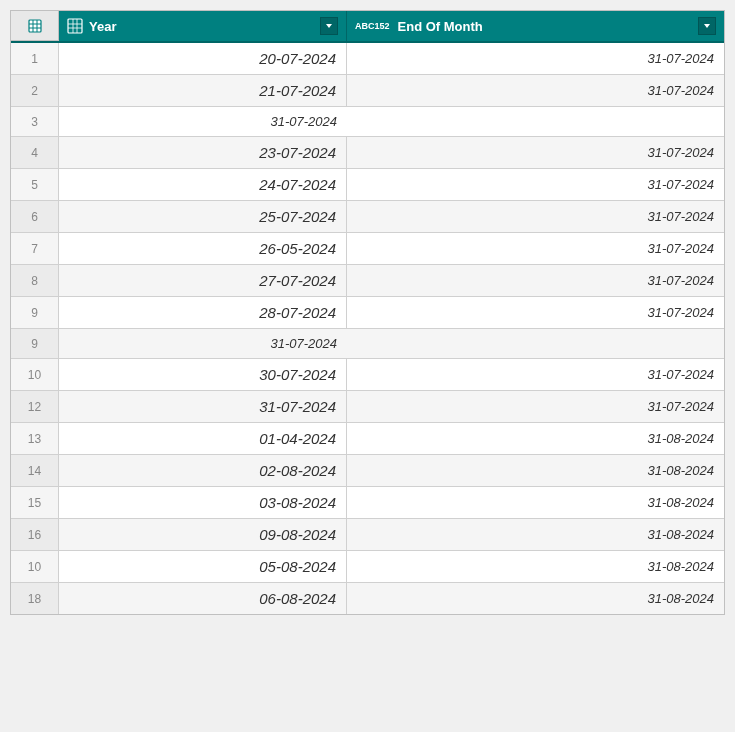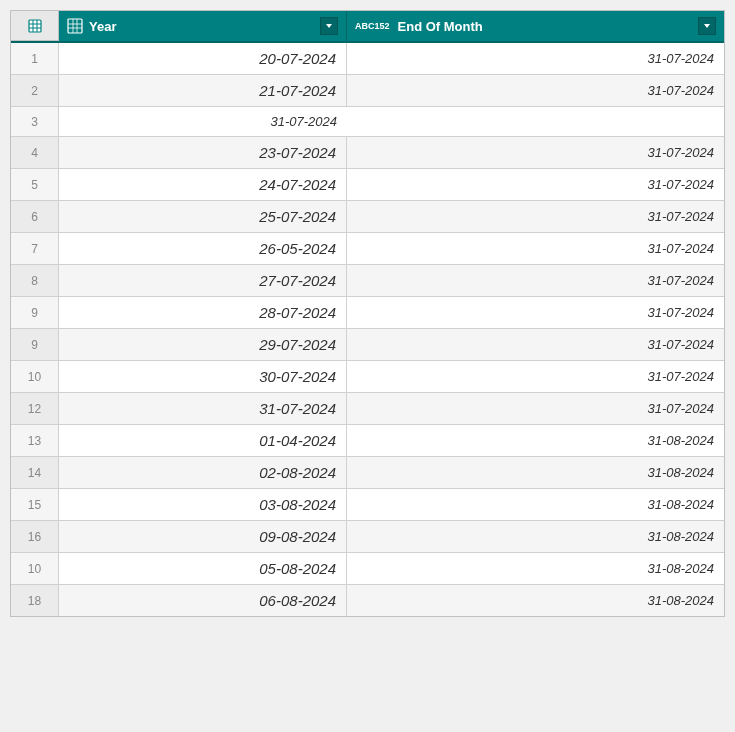--- a/index.html
+++ b/index.html
@@ -236,21 +236,20 @@
       <div class="cell cell-date">27-07-2024</div>
       <div class="cell cell-eom">31-07-2024</div>
     </div>
       <div class="table-row">
       <div class="cell cell-index">9</div>
       <div class="cell cell-date">28-07-2024</div>
       <div class="cell cell-eom">31-07-2024</div>
     </div>
       <div class="table-row">
       <div class="cell cell-index">9</div>
-      <div class="cell cell-date">29-07-2024</div>
       <div class="cell cell-eom">31-07-2024</div>
     </div>
       <div class="table-row">
       <div class="cell cell-index">10</div>
       <div class="cell cell-date">30-07-2024</div>
       <div class="cell cell-eom">31-07-2024</div>
     </div>
       <div class="table-row">
       <div class="cell cell-index">12</div>
       <div class="cell cell-date">31-07-2024</div>

